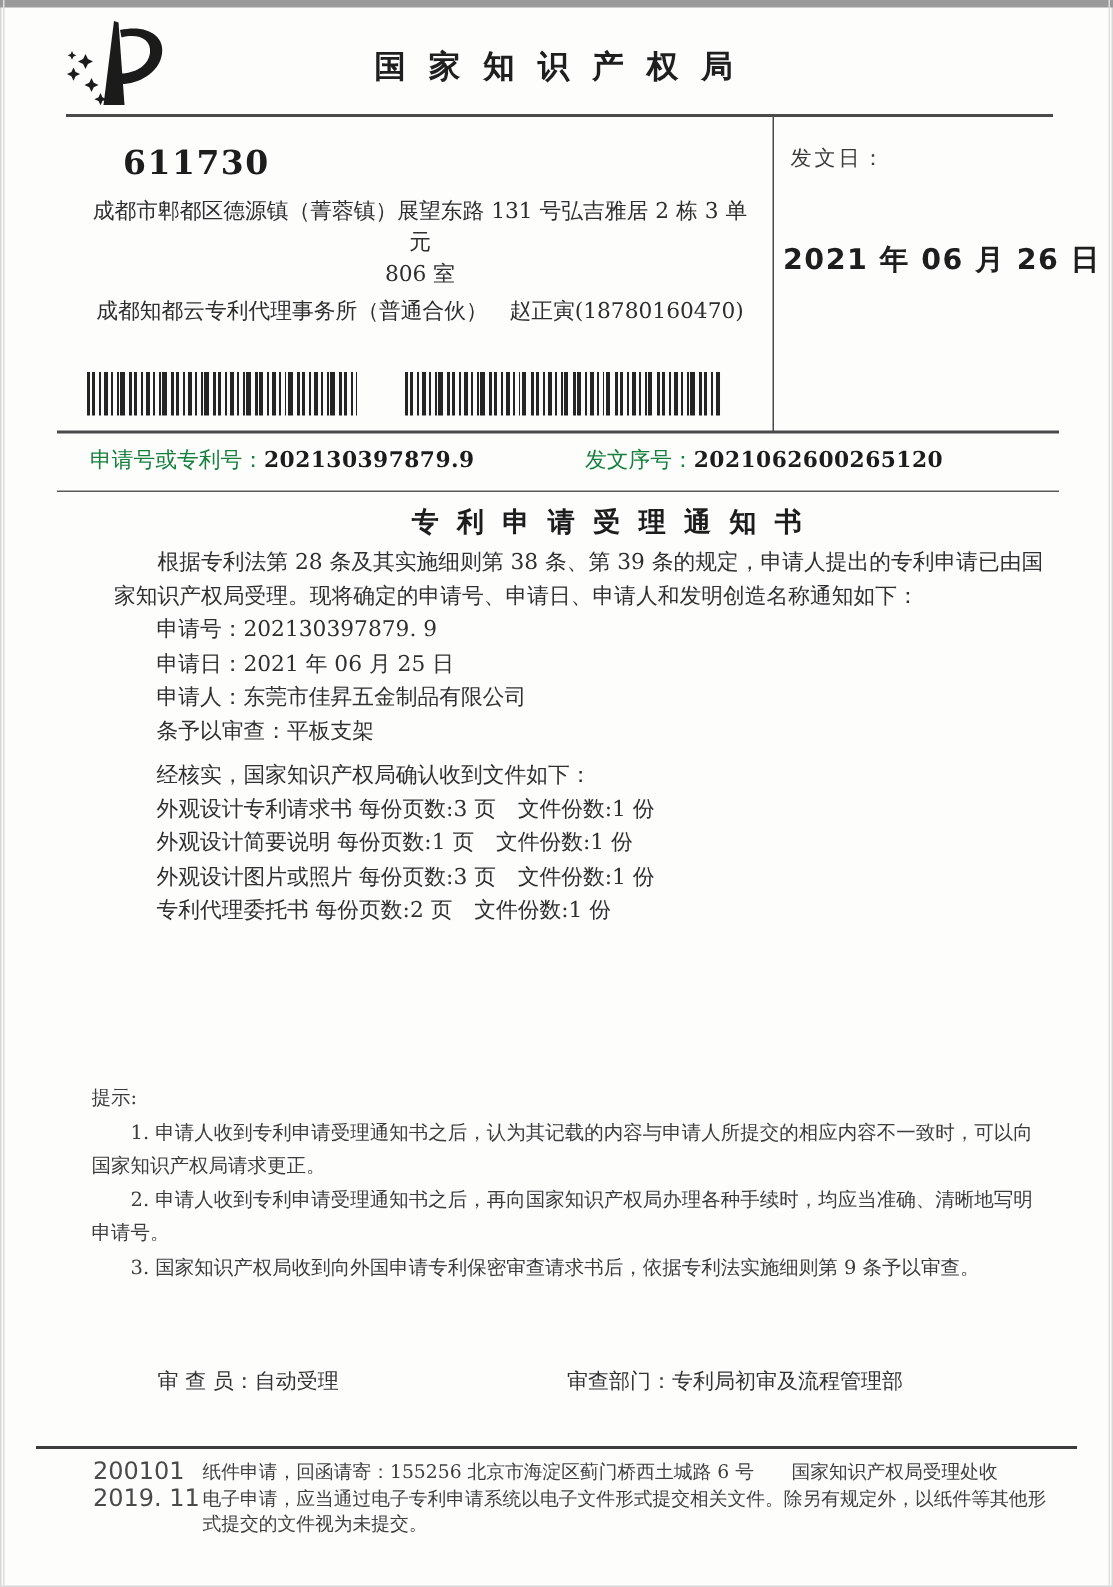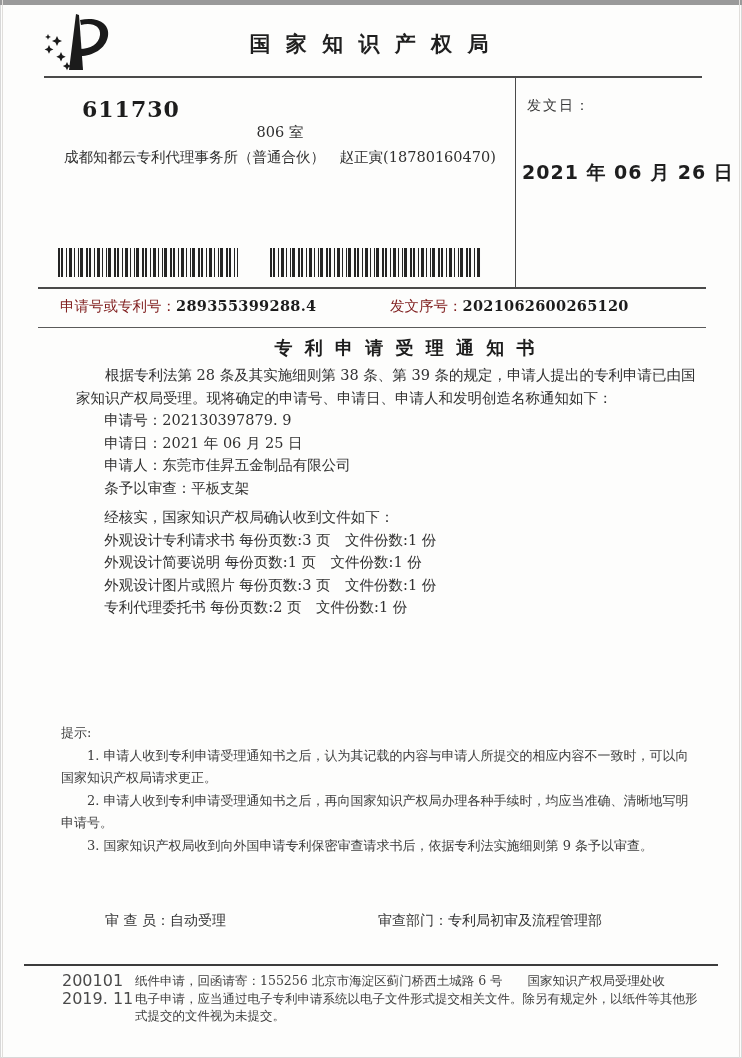--- a/index.html
+++ b/index.html
@@ -51,21 +51,21 @@
       #242424 11px 14px,#fbfbfb 14px 16px,
       #242424 16px 17px,#fbfbfb 17px 20px,
       #242424 20px 21px,#fbfbfb 21px 22px,
       #242424 22px 25px,#fbfbfb 25px 28px);
   }
   .barcode-1{left:58px;width:180px;}
   .barcode-2{left:270px;width:211px;}
 
   
   .ref-row{position:absolute;top:297px;left:60px;width:650px;font-size:14.5px;}
-  .ref-label{color:#7f1d1d;font-family:Liberation Mono, monospace;}
+  .ref-label{color:#15803d;font-family:Liberation Mono, monospace;}
   .ref-value{font-weight:700;color:#1c1c1c;letter-spacing:.3px;}
   .ref-serial{position:absolute;left:330px;top:0;}
 
   
   .notice-title{
     position:absolute;top:336px;left:0;width:100%;text-align:center;
     font-size:18px;font-weight:700;letter-spacing:3px;color:#1d1d1d;padding-left:35px;
   }
   .body-block{position:absolute;top:364px;left:76px;width:632px;font-size:14.5px;line-height:22.5px;color:#303030;}
   .intro{text-indent:2em;margin:0;}
@@ -107,34 +107,35 @@
       <path d="M12,22 l0.9,2 2,0.9 -2,0.9 -0.9,2 -0.9,-2 -2,-0.9 2,-0.9 Z"></path>
     </g>
   </svg>
   <div class="org-title">国 家 知 识 产 权 局</div>
 
   <div class="rule rule-h1"></div>
   <div class="rule vline"></div>
 
   <div class="recipient">
     <div class="postal">611730</div>
+    <div class="addr1">成都市郫都区德源镇（菁蓉镇）展望东路 131 号弘吉雅居 2 栋 3 单元</div>
     <div class="addr2">806 室</div>
     <div class="agency">成都知都云专利代理事务所（普通合伙）　赵正寅(18780160470)</div>
   </div>
 
   <div class="dispatch-label">发文日：</div>
   <div class="dispatch-date">2021 年 06 月 26 日</div>
 
   <div class="barcode barcode-1"></div>
   <div class="barcode barcode-2"></div>
 
   <div class="rule rule-h2"></div>
 
   <div class="ref-row">
-    <span class="ref-label">申请号或专利号：</span><span class="ref-value">289355399288.4</span>
+    <span class="ref-label">申请号或专利号：</span><span class="ref-value">202130397879.9</span>
     <span class="ref-serial">
       <span class="ref-label">发文序号：</span><span class="ref-value">2021062600265120</span>
     </span>
   </div>
 
   <div class="rule rule-h3"></div>
 
   <div class="notice-title">专 利 申 请 受 理 通 知 书</div>
 
   <div class="body-block">

